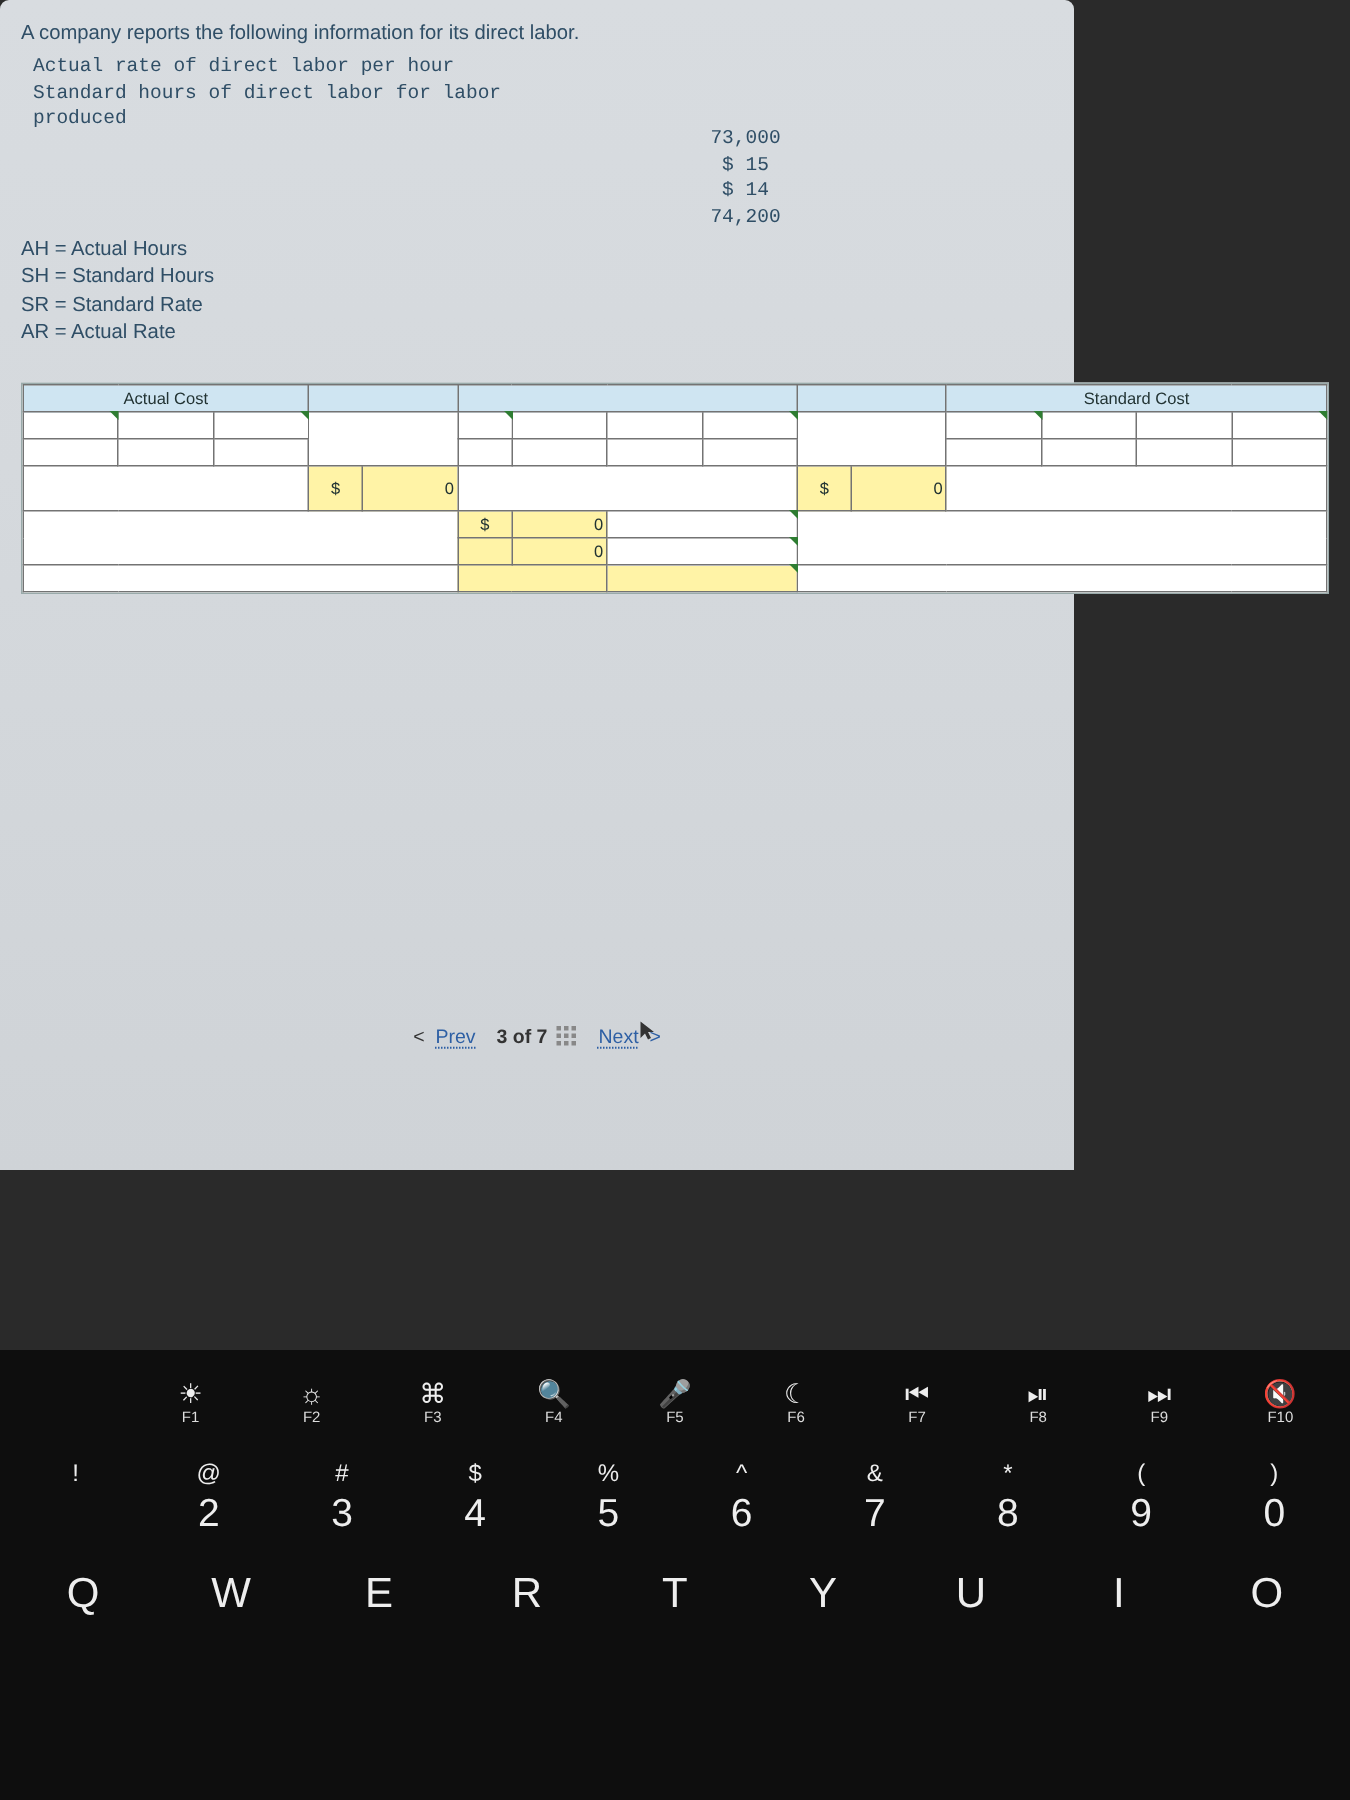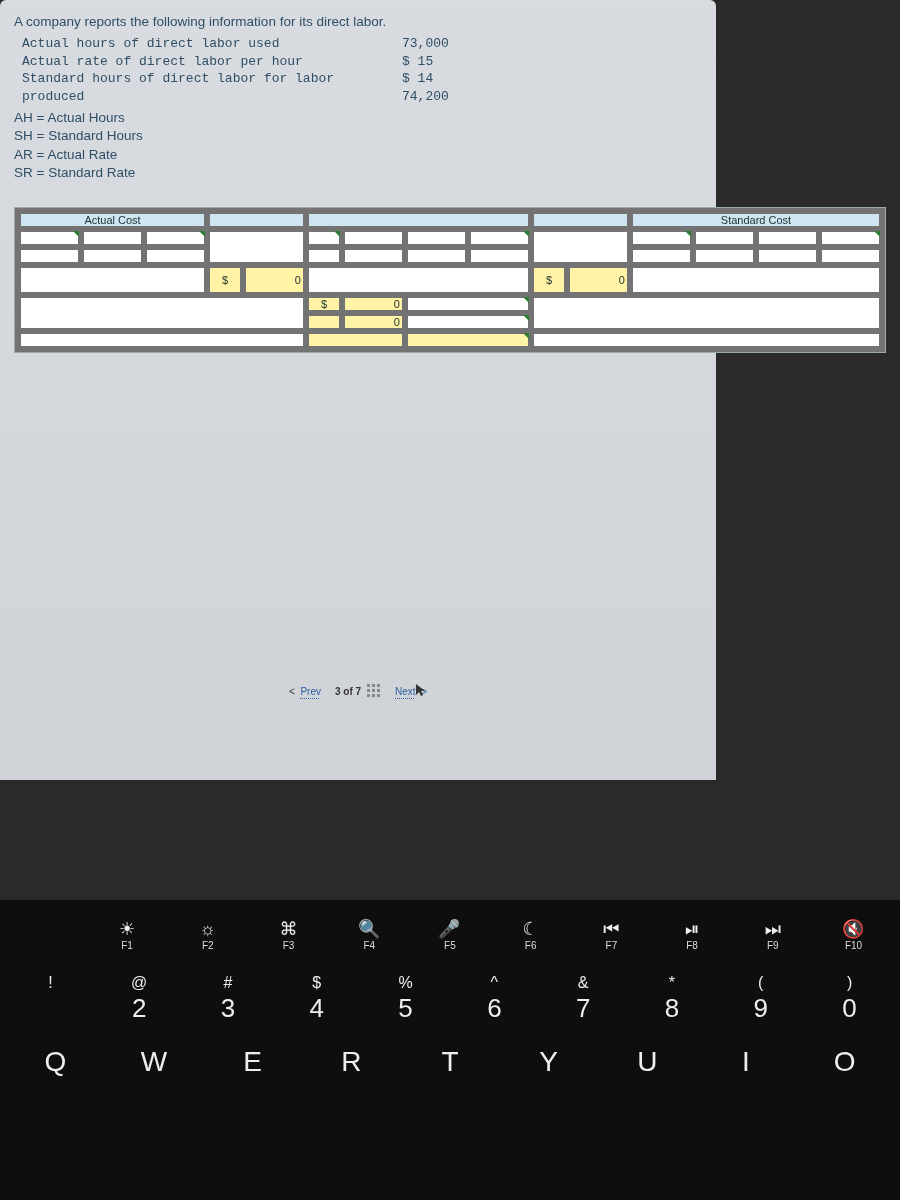--- a/index.html
+++ b/index.html
@@ -33,22 +33,23 @@
     font-size: 13px;
     color: #2f4e66;
     line-height: 1.35;
     width: 380px;
   }
   .data-values {
     font-family: "Courier New", monospace;
     font-size: 13px;
     color: #2f4e66;
     line-height: 1.35;
-    text-align: left;
+    text-align: center;
     width: 190px;
+    margin-top: 48px;
   }
   .defs {
     color: #2f4e66;
     font-size: 13.5px;
     line-height: 1.35;
     margin: 4px 0 25px 0;
   }
   .instruction {
     color: #2f4e66;
     font-size: 13.5px;
@@ -62,21 +63,21 @@
     width: 872px;
     overflow: hidden;
   }
   table.ws {
     border-collapse: collapse;
     width: 100%;
     table-layout: fixed;
     font-size: 11px;
   }
   table.ws td, table.ws th {
-    border: 6px solid #737373;
+    border: 1px solid #737373;
     height: 18px;
     padding: 0 2px;
     color: #233;
     background: #fff;
   }
   .hdr-blue {
     background: #cfe5f2 !important;
     text-align: center;
     font-weight: normal;
     color: #1f3a4a;
@@ -99,21 +100,21 @@
 
   
   .navbar {
     position: absolute;
     bottom: 82px;
     left: 0; right: 0;
     display: flex;
     justify-content: center;
     align-items: center;
     gap: 14px;
-    font-size: 10px;
+    font-size: 13px;
     color: #333;
   }
   .nav-btn { cursor: pointer; color: #333; }
   .nav-btn.blue { color: #2d5fa4; }
   .pager { display:flex; align-items:center; gap:6px;font-weight:bold; }
   .grid-icon {
     display:inline-block; width:14px; height:14px;
     background:
       linear-gradient(#888,#888), linear-gradient(#888,#888),
       linear-gradient(#888,#888), linear-gradient(#888,#888),
@@ -170,37 +171,36 @@
 </style>
 </head>
 <body>
 
 <div class="screen">
 
   <p class="intro">A company reports the following information for its direct labor.</p>
 
   <div class="data-block">
     <div class="data-labels">
-      <div>Actual hours of direct labor used</div>
       <div>Actual rate of direct labor per hour</div>
       <div>Standard hours of direct labor for labor produced</div>
     </div>
     <div class="data-values">
       <div>73,000</div>
       <div>$ 15</div>
       <div>$ 14</div>
       <div>74,200</div>
     </div>
   </div>
 
   <div class="defs">
     <div>AH = Actual Hours</div>
     <div>SH = Standard Hours</div>
+    <div>SR = Standard Rate</div>
     <div>AR = Actual Rate</div>
-    <div>SR = Standard Rate</div>
   </div>
 
 
   <div class="ws-wrap">
     <table class="ws">
       <colgroup>
         <col style="width:7%">
           <col style="width:7%">
           <col style="width:7%">
         <col style="width:4%">

